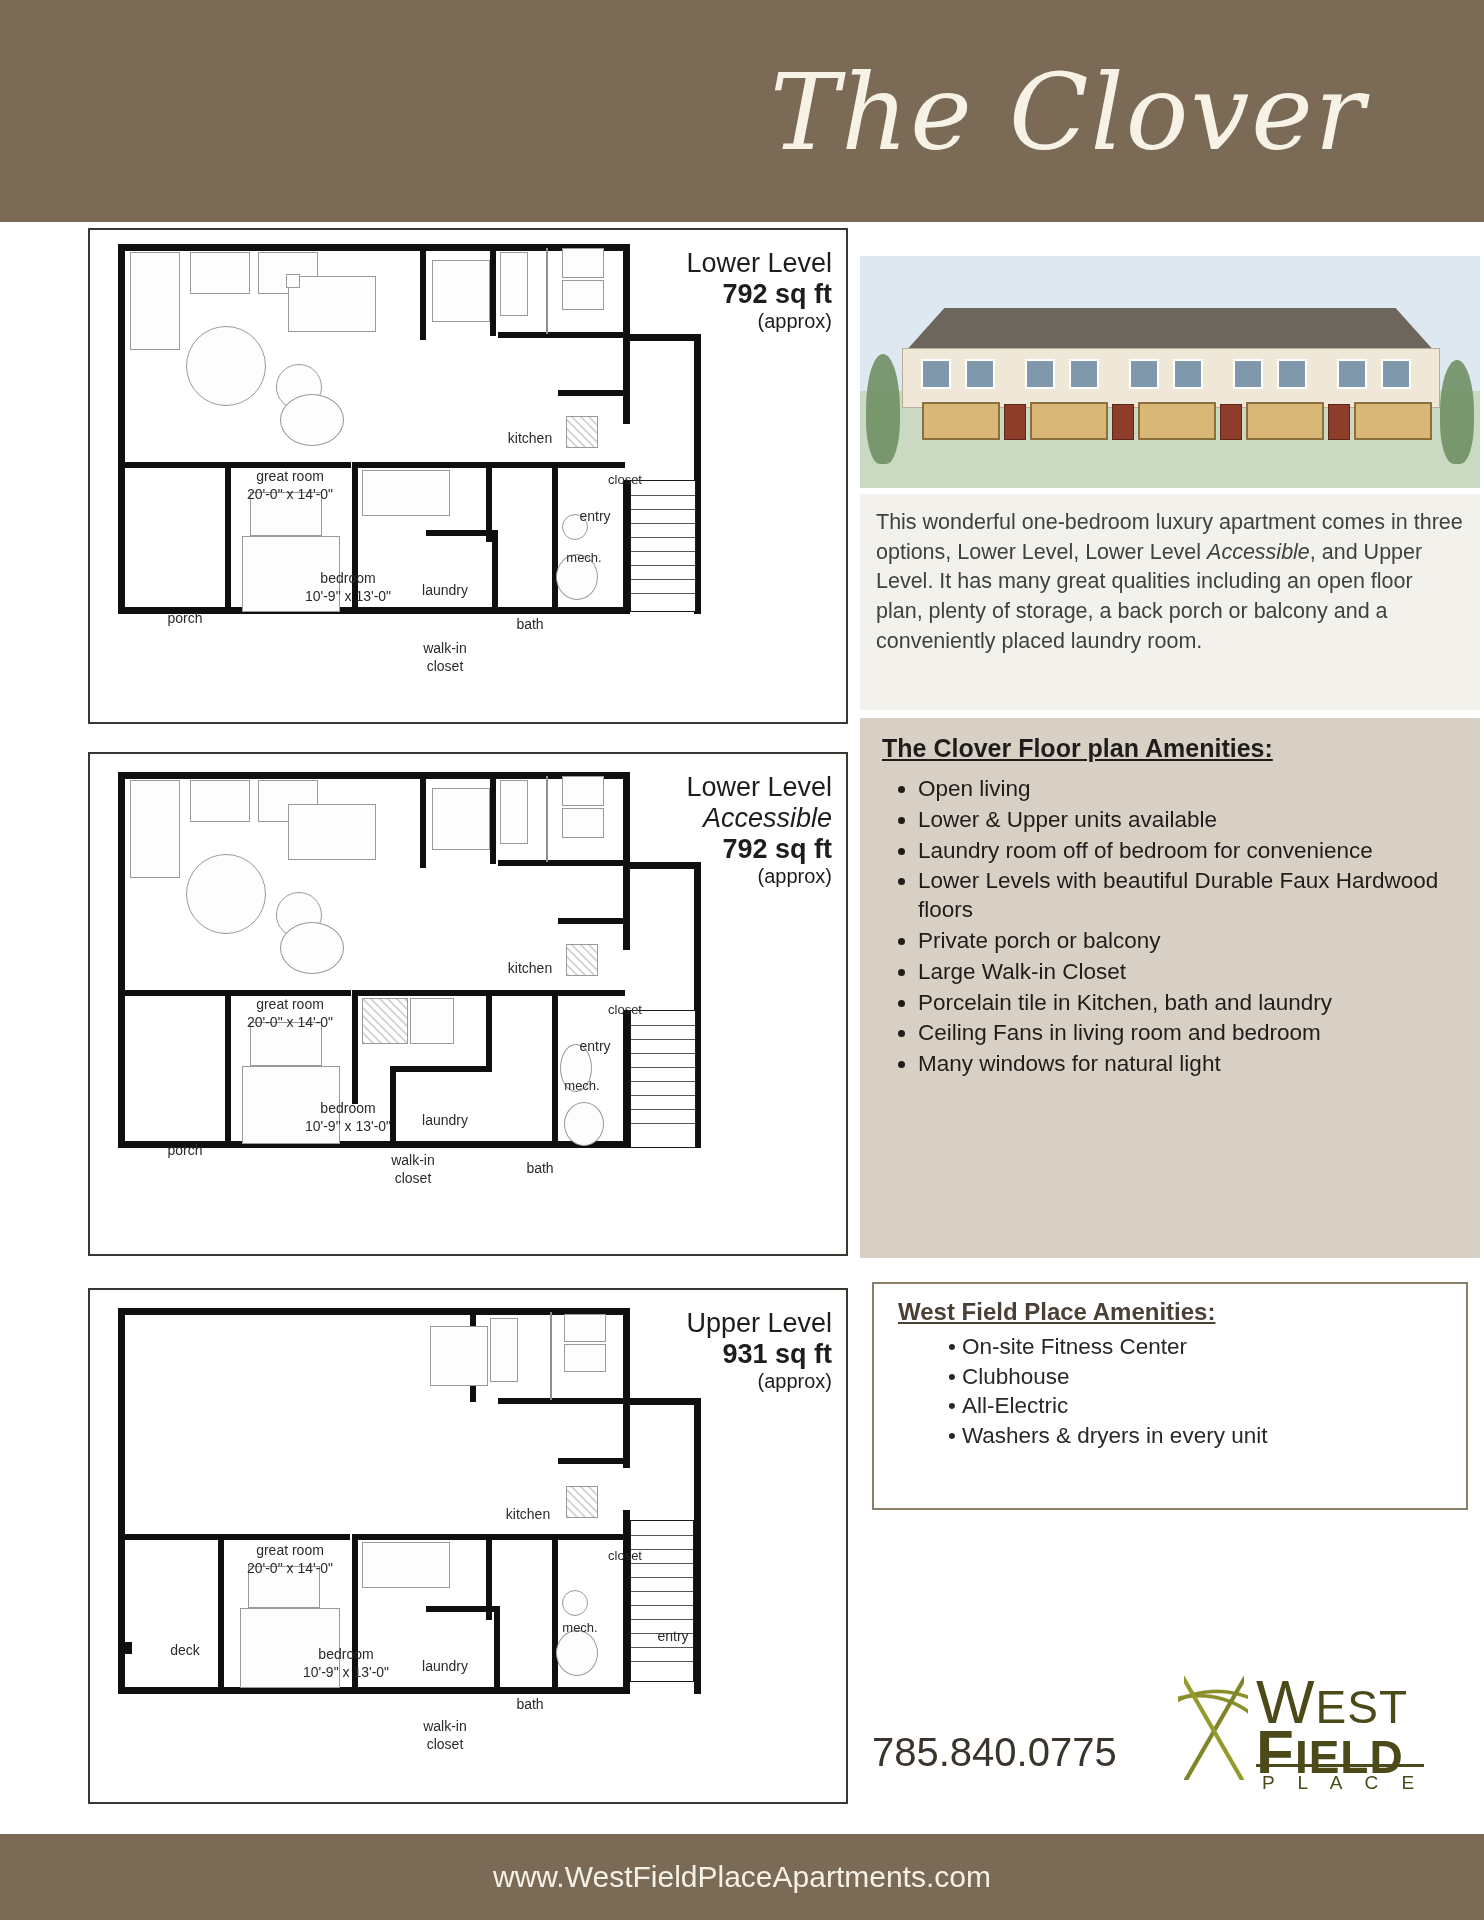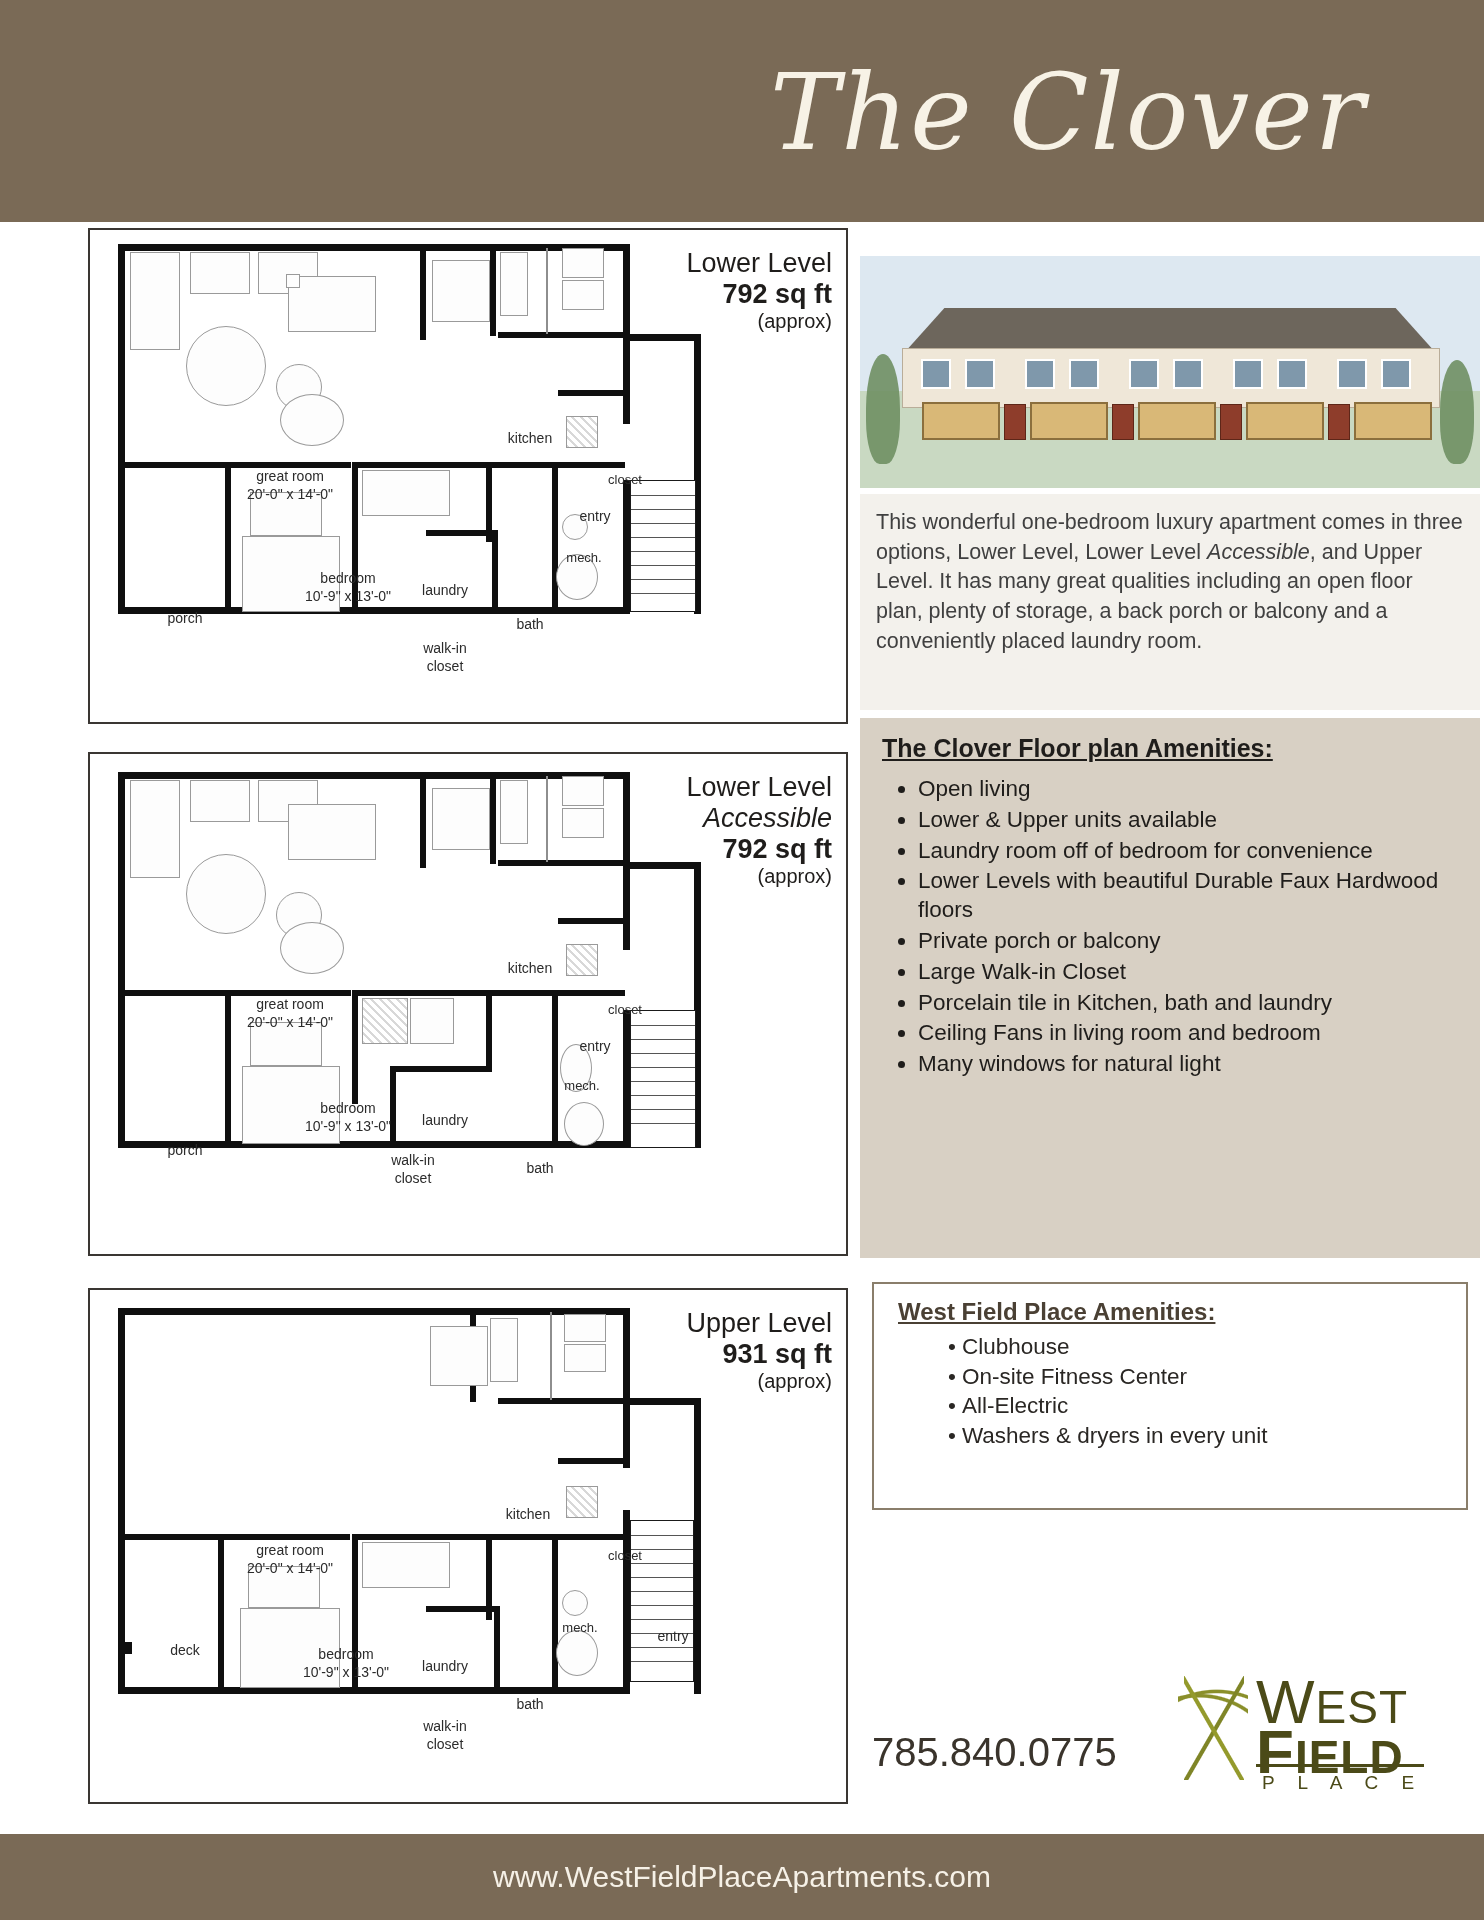--- a/index.html
+++ b/index.html
@@ -462,22 +462,22 @@
     <li>Large Walk-in Closet</li>
     <li> Porcelain tile in Kitchen, bath and laundry</li>
     <li> Ceiling Fans in living room and bedroom</li>
     <li>Many windows for natural light</li>
   </ul>
 </div>
 
 <div class="wf-box">
   <div class="wf-title">West Field Place Amenities:</div>
   <ul>
+    <li>On-site Fitness Center</li>
     <li>Clubhouse</li>
-    <li>On-site Fitness Center</li>
     <li>All-Electric</li>
     <li>Washers &amp; dryers in every unit</li>
   </ul>
 </div>
 
 <div class="addr">
 </div>
 
 <div class="phone">785.840.0775</div>
 

